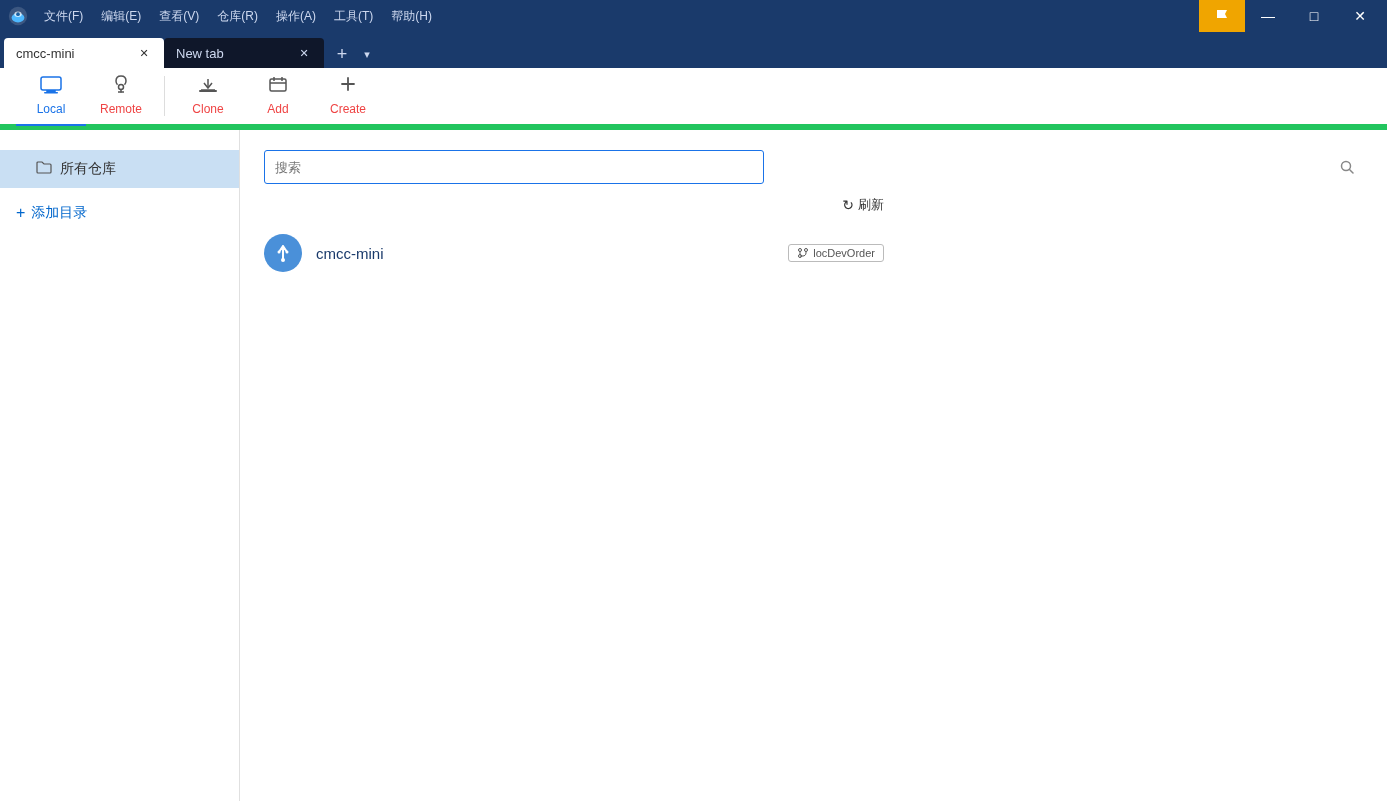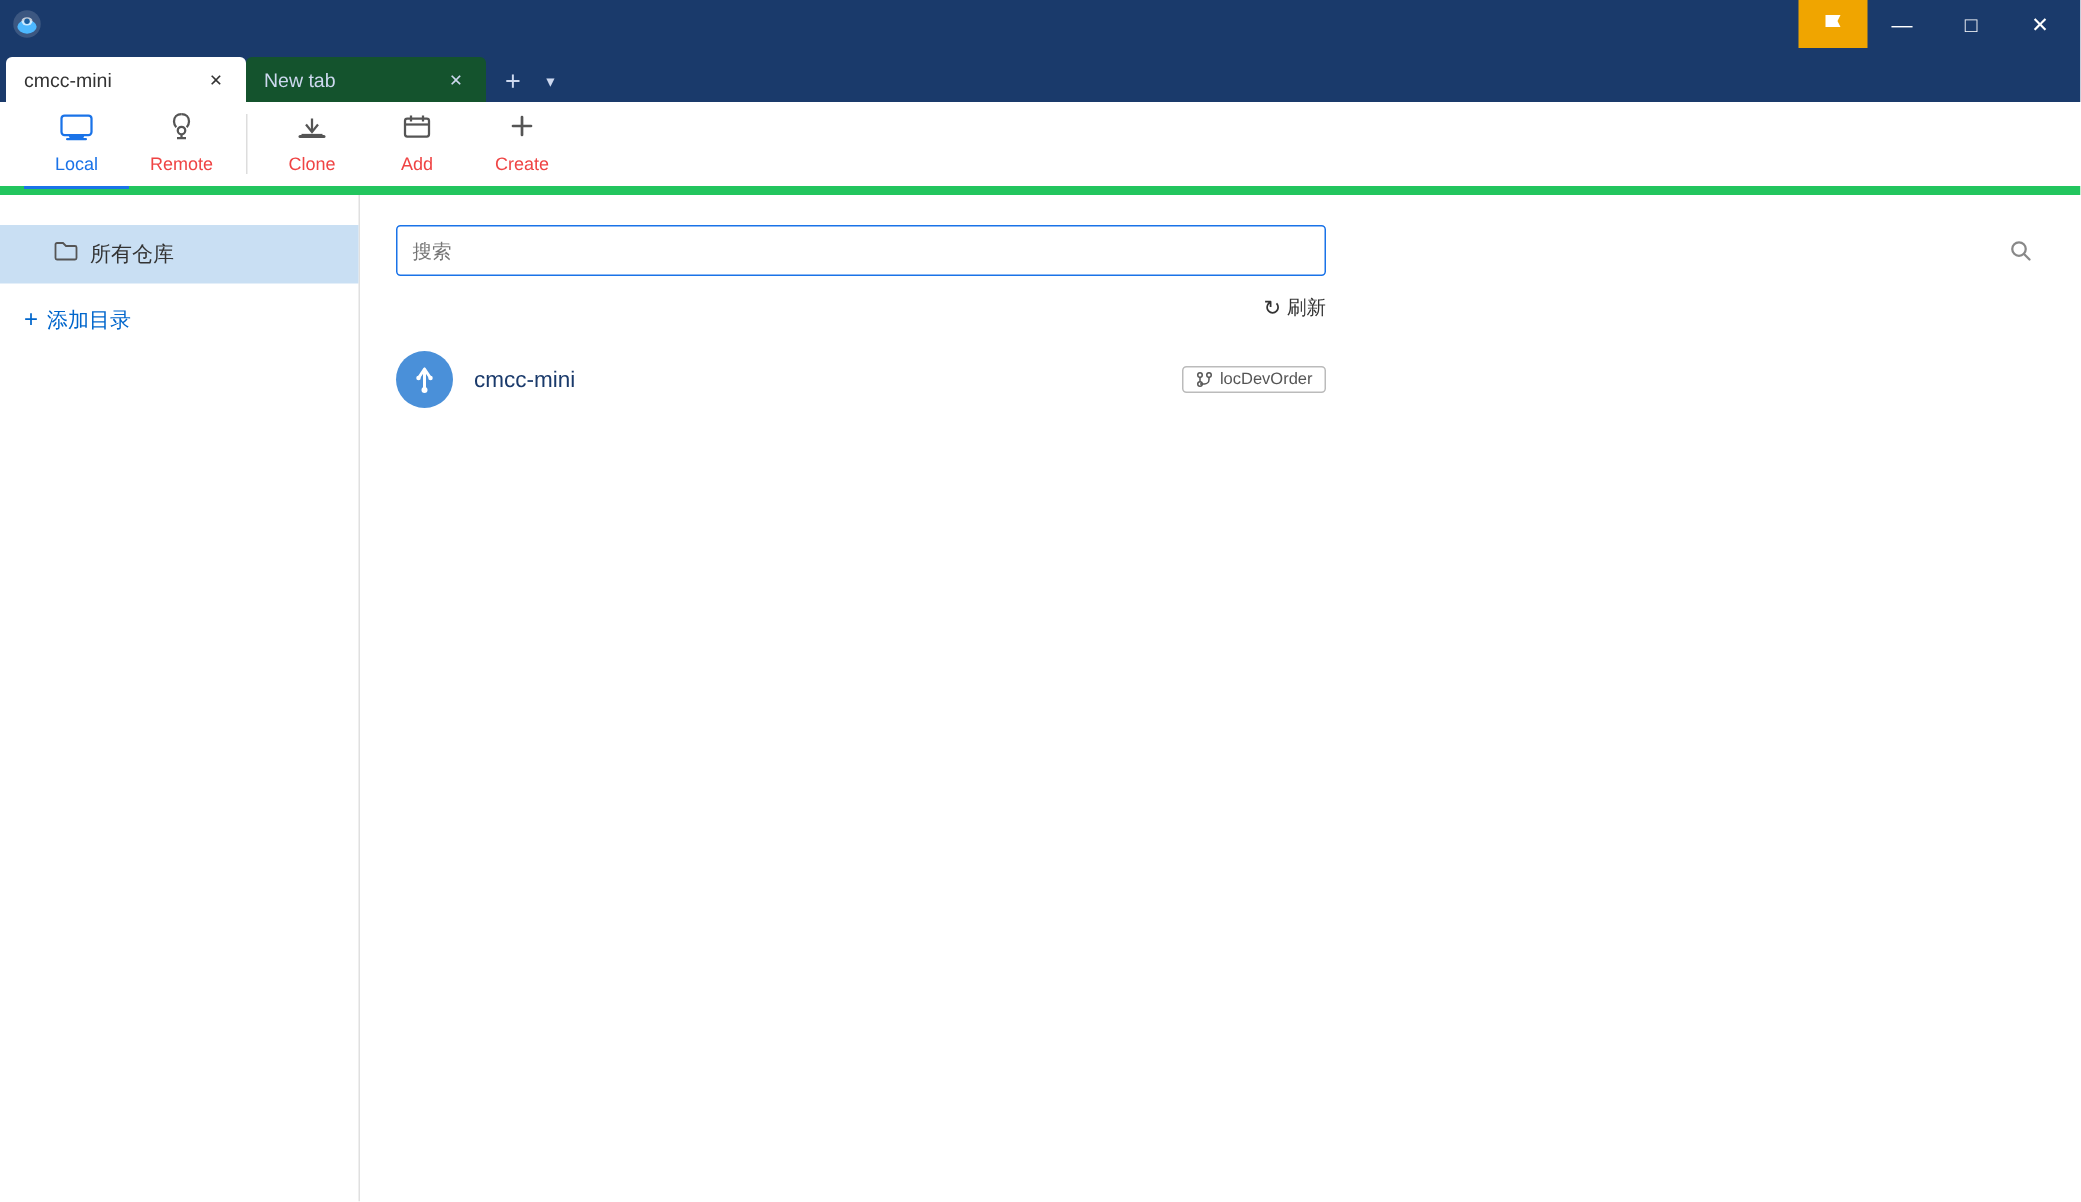--- a/index.html
+++ b/index.html
@@ -75,21 +75,21 @@
       cursor: pointer;
       gap: 8px;
       min-width: 160px;
       max-width: 240px;
     }
     .tab.active {
       background: #fff;
       color: #333;
     }
     .tab.inactive {
-      background: #14532d;
+      background: #0f172a;
       color: #cdd8ef;
     }
     .tab .tab-close {
       width: 16px; height: 16px;
       display: flex; align-items: center; justify-content: center;
       border-radius: 3px;
       font-size: 11px;
       cursor: pointer;
       margin-left: auto;
     }
@@ -203,21 +203,21 @@
       flex: 1;
       padding: 20px 24px;
     }
 
     
     .search-container {
       position: relative;
       margin-bottom: 12px;
     }
     .search-input {
-      width: 620px;
+      width: 500px;
       height: 34px;
       border: 1.5px solid #1a73e8;
       border-radius: 3px;
       padding: 0 32px 0 10px;
       font-size: 13px;
       outline: none;
       color: #333;
     }
     .search-icon-btn {
       position: absolute;
@@ -285,20 +285,29 @@
 <div class="title-bar">
   <div class="title-bar-logo">
     <svg viewBox="0 0 24 24" fill="none">
       <circle cx="12" cy="12" r="10" fill="#fff" opacity="0.15"></circle>
       <ellipse cx="12" cy="14" rx="7" ry="5" fill="#4db8ff"></ellipse>
       <ellipse cx="12" cy="10" rx="4" ry="3" fill="#fff" opacity="0.7"></ellipse>
       <circle cx="12" cy="10" r="2" fill="#1a5fa0"></circle>
     </svg>
   </div>
 
+  <div class="menu-bar">
+    <span class="menu-item">文件(F)</span>
+    <span class="menu-item">编辑(E)</span>
+    <span class="menu-item">查看(V)</span>
+    <span class="menu-item">仓库(R)</span>
+    <span class="menu-item">操作(A)</span>
+    <span class="menu-item">工具(T)</span>
+    <span class="menu-item">帮助(H)</span>
+  </div>
 
   <div class="window-controls">
     <div class="flag-btn">
       <svg width="16" height="16" viewBox="0 0 16 16" fill="white">
         <path d="M3 2h10l-2 4 2 4H3V2z"></path>
       </svg>
     </div>
     <div class="win-btn">
       <span>—</span>
     </div>

